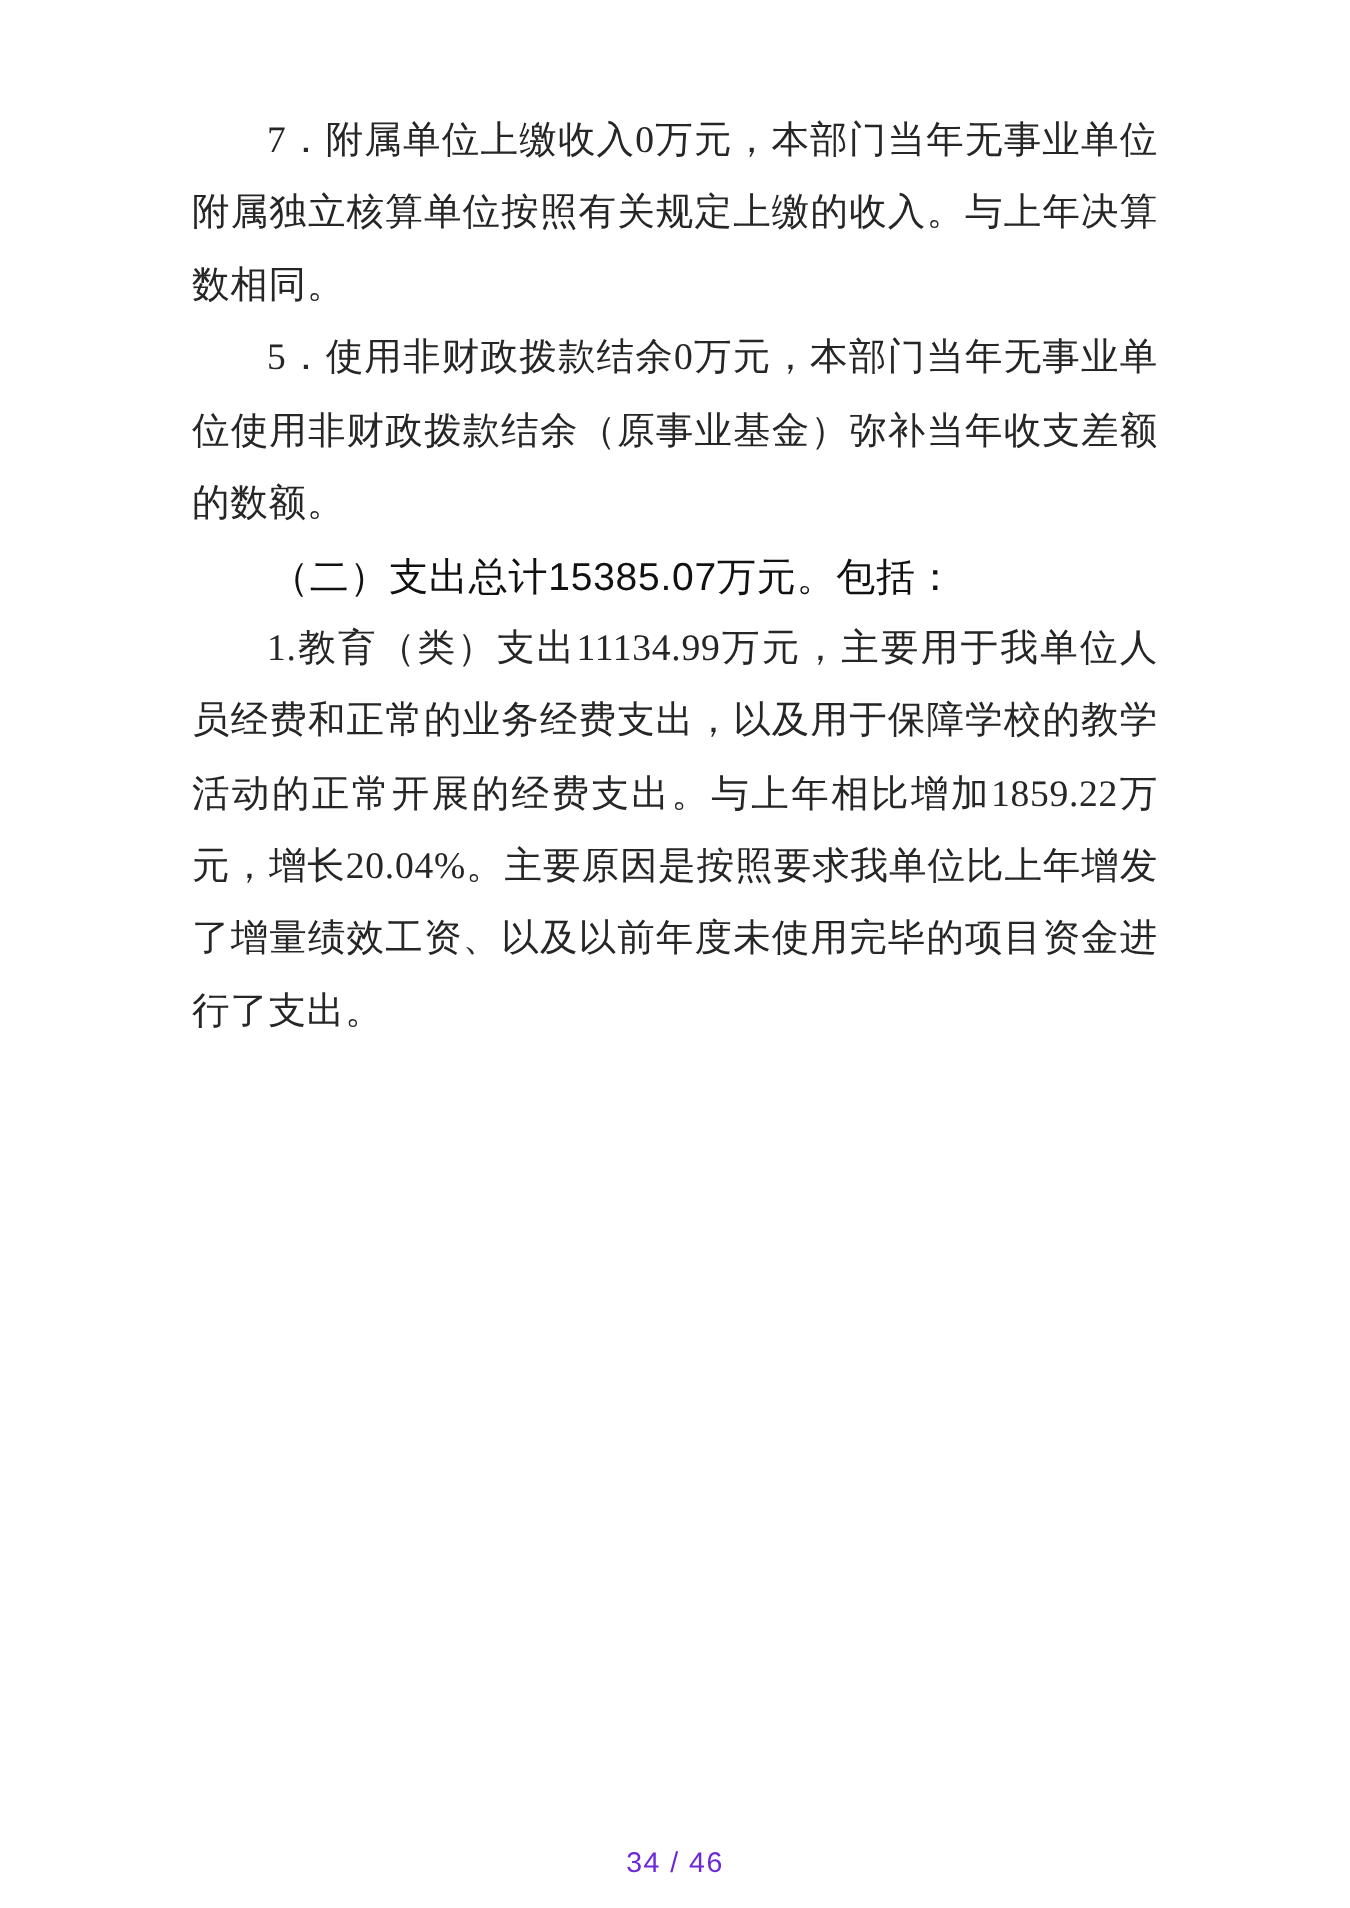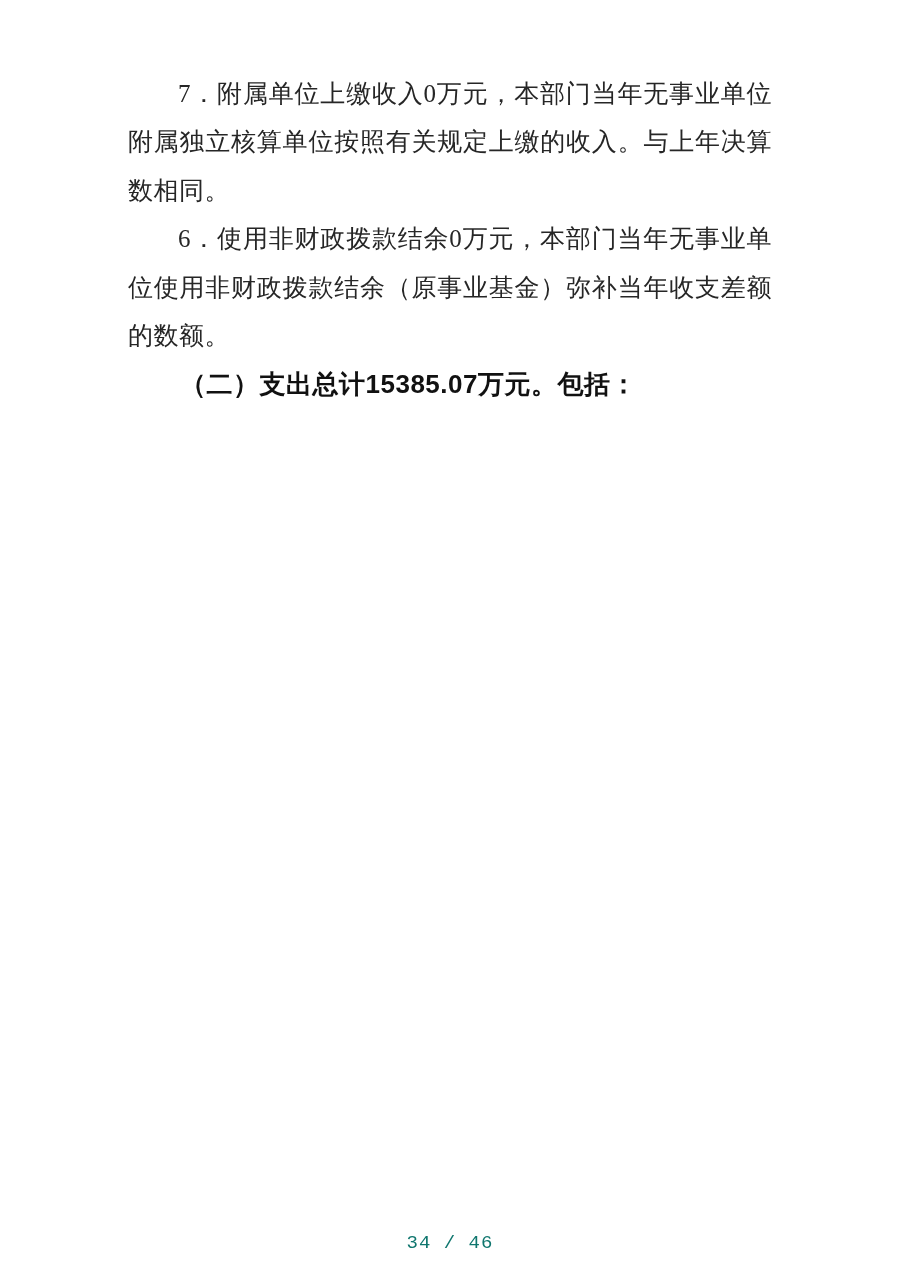--- a/index.html
+++ b/index.html
@@ -27,44 +27,45 @@
     font-size: 25px;
     line-height: 48.4px;
     color: #262626;
     text-align: justify;
     text-indent: 2em;
     letter-spacing: 0.5px;
     word-break: break-all;
   }
   .content p.heading {
     font-family: "Liberation Sans", sans-serif;
-    font-weight: bold;
+    font-weight: normal;
     color: #111111;
     font-size: 26px;
     letter-spacing: 0.5px;
   }
   .footer {
     position: absolute;
     left: 0;
     top: 1232px;
     width: 900px;
     text-align: center;
   }
   .footer span {
-    font-family: Liberation Mono, monospace;
+    font-family: Liberation Sans, sans-serif;
     font-size: 19px;
-    color: #0f766e;
+    color: #6d28d9;
     letter-spacing: 1px;
   }
 </style>
 </head>
 <body>
 
 <div class="page">
   <div class="content">
     <p>7．附属单位上缴收入0万元，本部门当年无事业单位附属独立核算单位按照有关规定上缴的收入。与上年决算数相同。</p>
-    <p>6．使用非财政拨款结余0万元，本部门当年无事业单位使用非财政拨款结余（原事业基金）弥补当年收支差额的数额。</p>
+    <p>5．使用非财政拨款结余0万元，本部门当年无事业单位使用非财政拨款结余（原事业基金）弥补当年收支差额的数额。</p>
     <p class="heading">（二）支出总计15385.07万元。包括：</p>
+    <p>1.教育（类）支出11134.99万元，主要用于我单位人员经费和正常的业务经费支出，以及用于保障学校的教学活动的正常开展的经费支出。与上年相比增加1859.22万元，增长20.04%。主要原因是按照要求我单位比上年增发了增量绩效工资、以及以前年度未使用完毕的项目资金进行了支出。</p>
   </div>
   <div class="footer">
     <span>34 / 46</span>
   </div>
 </div>
 
 </body></html>

